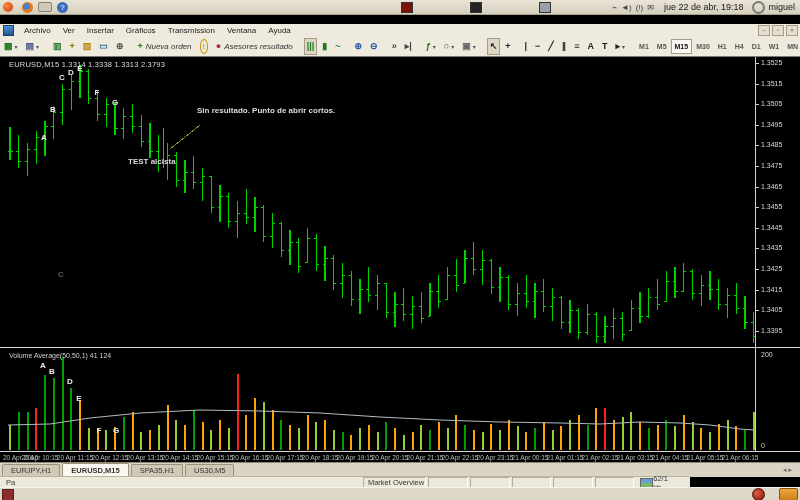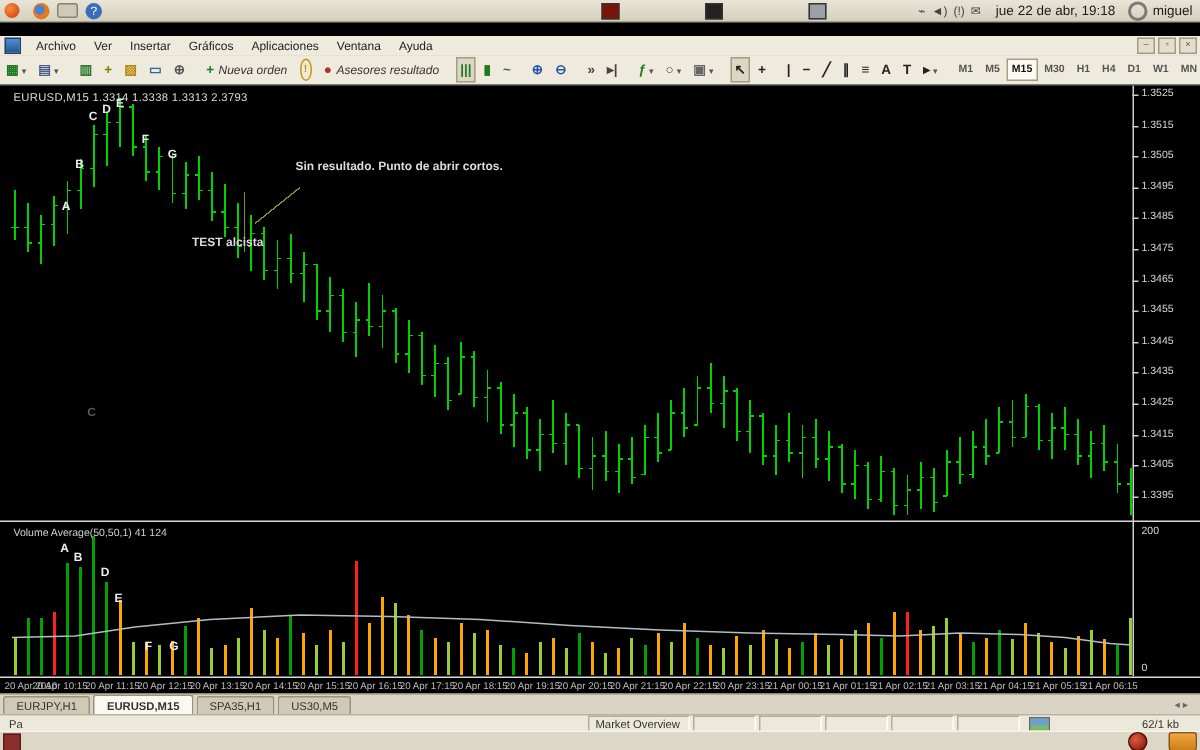--- a/index.html
+++ b/index.html
@@ -62,21 +62,21 @@
   .chart-letter.dim{color:#585858;}
   .ann-text{position:absolute;font-size:8px;font-weight:bold;color:#dcdcdc;white-space:nowrap;}
   
   #tab-bar{position:absolute;left:0;top:462px;width:800px;height:14px;background:#d9d4c3;
     border-top:1px solid #8f8873;display:flex;align-items:flex-end;font-size:7.5px;color:#333;}
   .tab{height:12px;line-height:12px;padding:0 8px;margin-left:2px;background:#cfc9b6;
     border:1px solid #9a927c;border-bottom:none;border-radius:2px 2px 0 0;}
   .tab.active{background:#faf8f0;font-weight:bold;height:13px;line-height:13px;}
   #tab-arrows{margin-left:auto;margin-right:8px;font-size:7px;color:#6a6least455;color:#666;align-self:center;}
   
-  #status-bar{position:absolute;left:0;top:476px;width:800px;height:11px;background:#ece8da;
+  #status-bar{position:absolute;left:0;top:476px;width:690px;height:11px;background:#ece8da;
     border-top:1px solid #b9b3a0;display:flex;align-items:center;font-size:7.5px;color:#333;}
   .st-cell{height:9px;line-height:9px;border:1px solid;border-color:#b3ac97 #fff #fff #b3ac97;
     padding:0 4px;margin-left:2px;white-space:nowrap;overflow:hidden;}
   .st-icon{width:12px;height:8px;background:linear-gradient(#69a0d0 50%,#7ab86a 50%);border:1px solid #666;margin-left:6px;}
   
   #taskbar{position:absolute;left:0;top:487px;width:800px;height:13px;background:#ddd7c7;
     border-top:1px solid #f7f4ea;display:flex;align-items:center;font-size:7.5px;color:#222;}
   .tk-btn{display:flex;align-items:center;height:11px;margin-left:3px;padding:0 4px;width:100px;
     background:#ece7d8;border:1px solid #a49c85;border-radius:2px;white-space:nowrap;overflow:hidden;}
   .tk-ic{width:8px;height:8px;border-radius:50%;margin-right:3px;flex:0 0 auto;}
@@ -115,21 +115,21 @@
   </div>
 
 
   <div id="menubar">
     <div class="mt-ic"></div>
     <span id="menu-items" style="display: flex;">
         <span class="menu-item">Archivo</span>
         <span class="menu-item">Ver</span>
         <span class="menu-item">Insertar</span>
         <span class="menu-item">Gráficos</span>
-        <span class="menu-item">Aplicaciones</span>
+        <span class="menu-item">Transmission</span>
         <span class="menu-item">Ventana</span>
         <span class="menu-item">Ayuda</span>
       </span>
     <div class="mdi">
       <div>–</div>
       <div>▫</div>
       <div>×</div>
     </div>
   </div>
 

